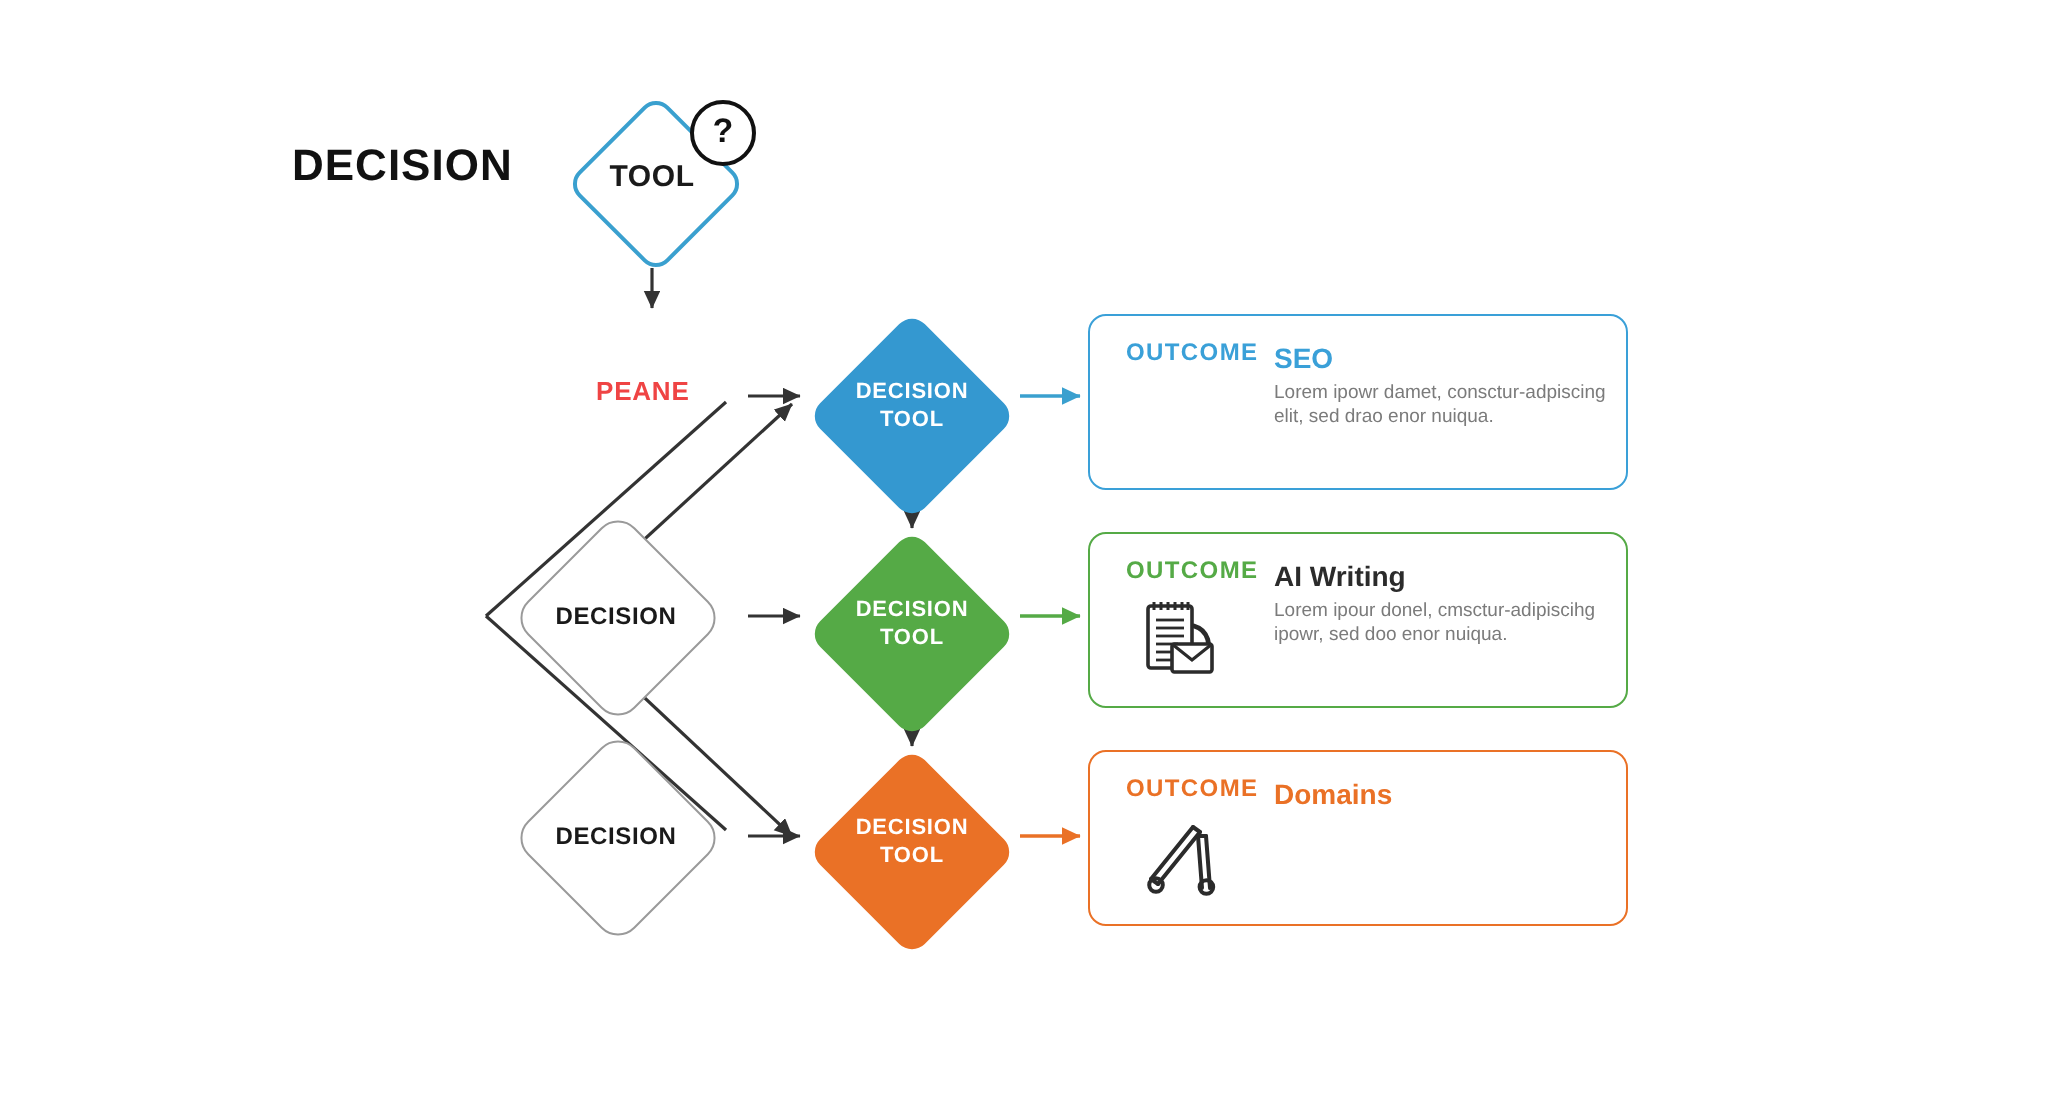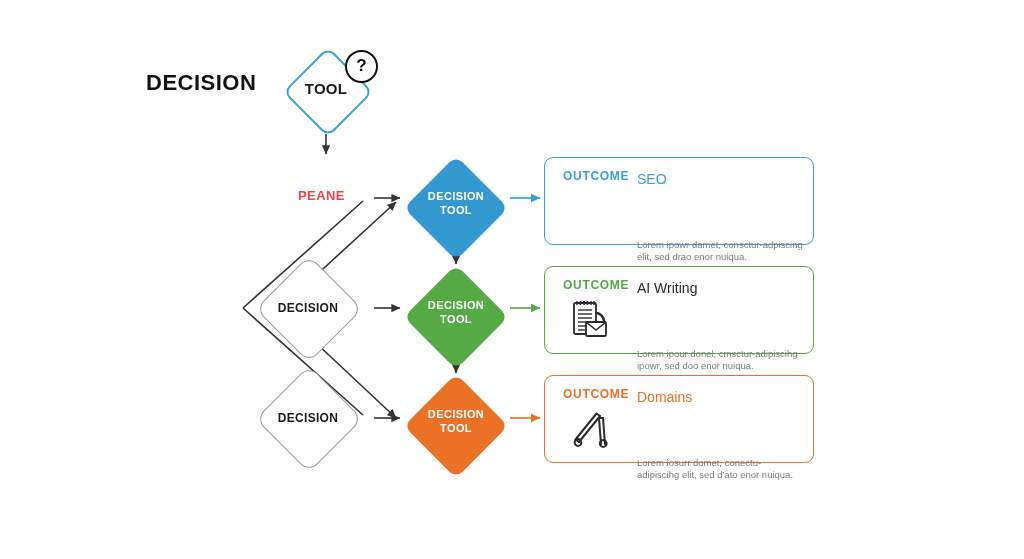--- a/index.html
+++ b/index.html
@@ -86,25 +86,25 @@
 
   .card .outcome{
     position:absolute;left:18px;top:11px;
     font-size:12px;font-weight:bold;letter-spacing:.7px;
   }
   .card .cicon{
     position:absolute;left:22px;top:28px;width:48px;height:48px;
   }
   .card .ctitle{
     position:absolute;left:92px;top:13px;
-    font-size:14px;font-weight:normal;
+    font-size:14px;font-weight:bold;
   }
   .card .cbody{
     position:absolute;left:92px;top:33px;width:166px;
-    font-size:9.5px;line-height:11.5px;color:#7b7b7b;margin-top:48px;
+    font-size:9.5px;line-height:11.5px;color:#7b7b7b;
   }
 
   
   #connectors{position:absolute;left:0;top:0;width:1024px;height:559px;}
 </style>
 </head>
 <body style="background: rgb(255, 255, 255);">
 
 <div id="canvas">
 
@@ -233,16 +233,15 @@
           <path d="M29.5,9.5 L33,12"></path>
           <circle cx="11" cy="38.5" r="3.4"></circle>
           <path d="M36,14 L38,40"></path>
           <path d="M32,14 L34,40"></path>
           <path d="M36,14 L32,14"></path>
           <circle cx="36.2" cy="39.5" r="3.4"></circle>
         </g>
       </svg>
     </div>
     <div class="ctitle" style="color: rgb(234, 113, 38);">Domains</div>
-    <div class="cbody">Lorem iosurr domet, conectu-adipiscihg elit, sed d'ato enor nuiqua.</div>
   </div>
 
 </div>
 
 </body></html>

